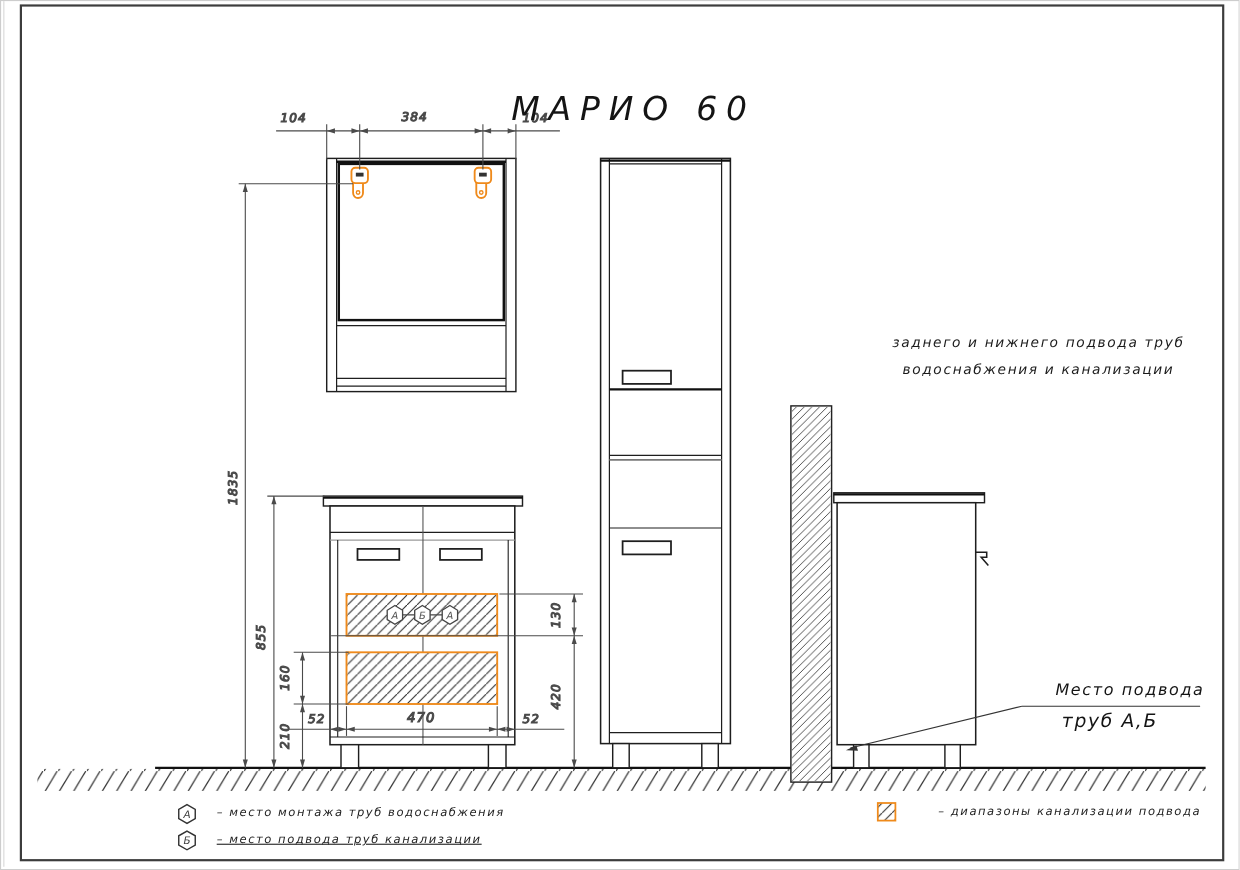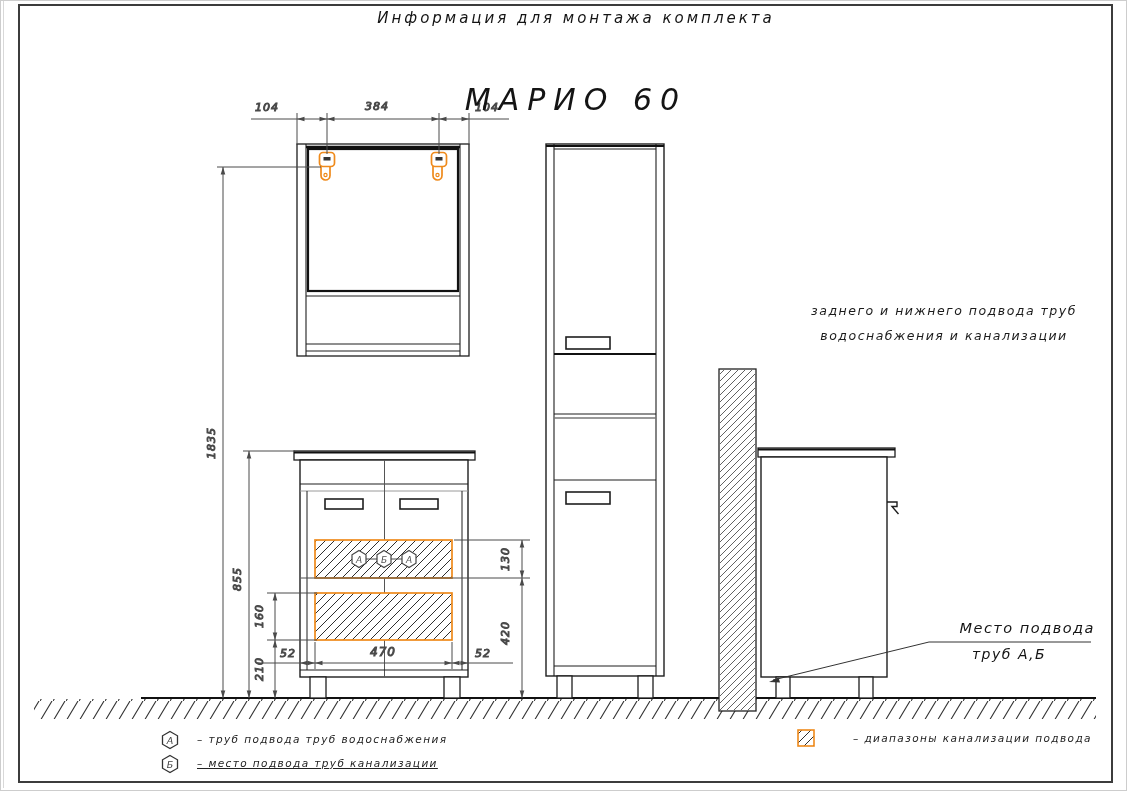--- a/index.html
+++ b/index.html
@@ -15,21 +15,21 @@
     position:absolute;left:17px;top:3px;right:13px;bottom:7px;
     border:2px solid #3c3c3c;
   }
   .art{position:absolute;left:0;top:0;}
   .txt{position:absolute;color:#141414;font-style:italic;white-space:nowrap;}
   .t1{left:330px;top:8px;width:490px;text-align:center;font-size:15px;letter-spacing:3px;}
   .t2{left:370px;top:33px;width:410px;text-align:center;font-size:30px;letter-spacing:8px;margin-top:48px;}
   .note-line{width:322px;text-align:center;font-size:12.5px;letter-spacing:1.5px;color:#1b1b1b;}
   .n1{left:782px;top:278px;} .n2{left:782px;top:302px;} .n3{left:782px;top:327px;}
   .c1{left:922px;top:619px;width:172px;text-align:right;font-size:14.5px;letter-spacing:1.5px;}
-  .c2{left:922px;top:645px;width:172px;text-align:center;font-size:14px;letter-spacing:1.5px;}
+  .c2{left:922px;top:645px;width:172px;text-align:center;font-size:17px;letter-spacing:1.5px;}
   .leg{font-size:10.5px;letter-spacing:1.4px;color:#222;}
   .lg1{left:196px;top:732px;} .lg2{left:196px;top:756px;text-decoration:underline;} .lg3{left:852px;top:731px;}
 </style>
 </head>
 <body>
 
 <div class="page">
   <div class="edge-l"></div>
   <div class="frame"></div>
 
@@ -234,25 +234,24 @@
     <g>
       <polygon points="169,730.5 176.5,734.8 176.5,743.2 169,747.5 161.5,743.2 161.5,734.8" fill="#fff" stroke="#333" stroke-width="1.3"></polygon>
       <text x="169" y="742.5" font-size="9.5" font-style="italic" fill="#444" text-anchor="middle">А</text>
       <polygon points="169,754.5 176.5,758.8 176.5,767.2 169,771.5 161.5,767.2 161.5,758.8" fill="#fff" stroke="#333" stroke-width="1.3"></polygon>
       <text x="169" y="766.5" font-size="9.5" font-style="italic" fill="#444" text-anchor="middle">Б</text>
       <rect x="797" y="729" width="16" height="16" fill="#fff" stroke="none"></rect>
       <rect x="797" y="729" width="16" height="16" fill="url(#regionHatch)" stroke="#EF8A1B" stroke-width="1.6"></rect>
     </g>
   </svg>
 
-  <div class="txt t1">Информация для монтажа комплекта</div>
   <div class="txt t2">МАРИО 60</div>
 
   <div class="txt note-line n2">заднего и нижнего подвода труб</div>
   <div class="txt note-line n3">водоснабжения и канализации</div>
 
   <div class="txt c1">Место подвода</div>
   <div class="txt c2">труб  А,Б</div>
 
-  <div class="txt leg lg1">–  труб подвода труб водоснабжения</div>
+  <div class="txt leg lg1">–  место монтажа труб водоснабжения</div>
   <div class="txt leg lg2">–  место подвода труб канализации</div>
   <div class="txt leg lg3">–  диапазоны канализации подвода</div>
 </div>
 
 </body></html>

